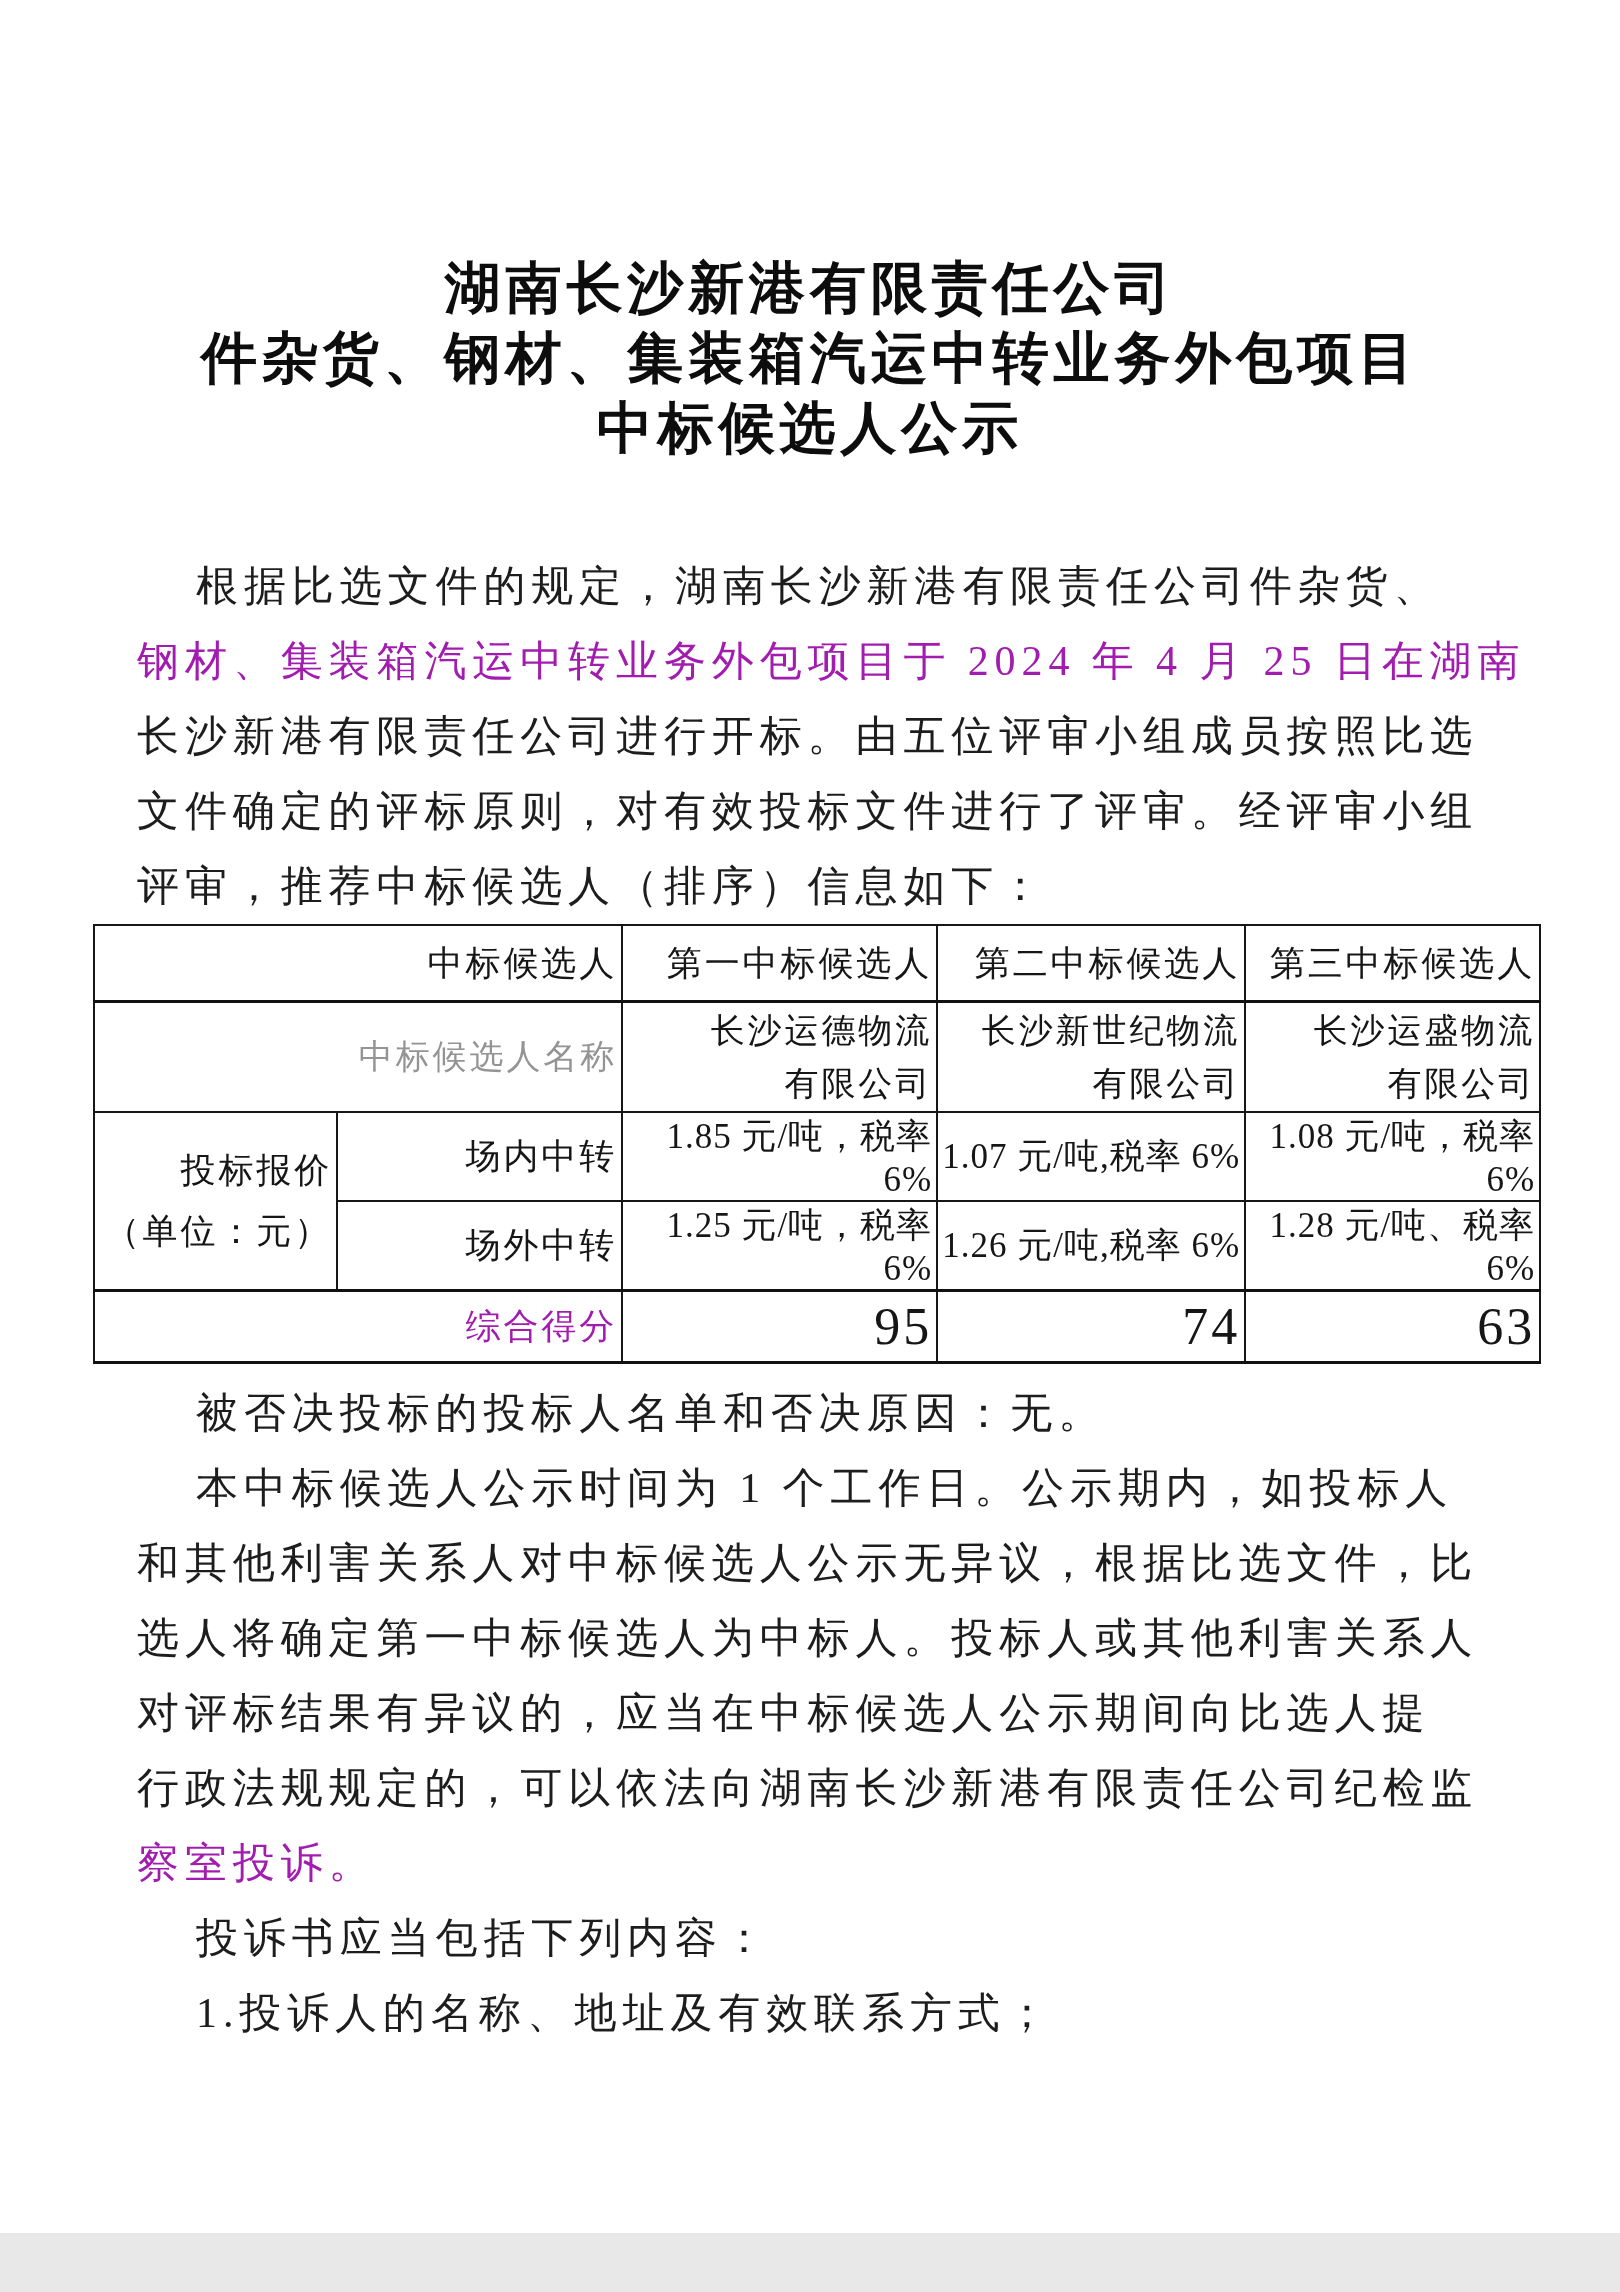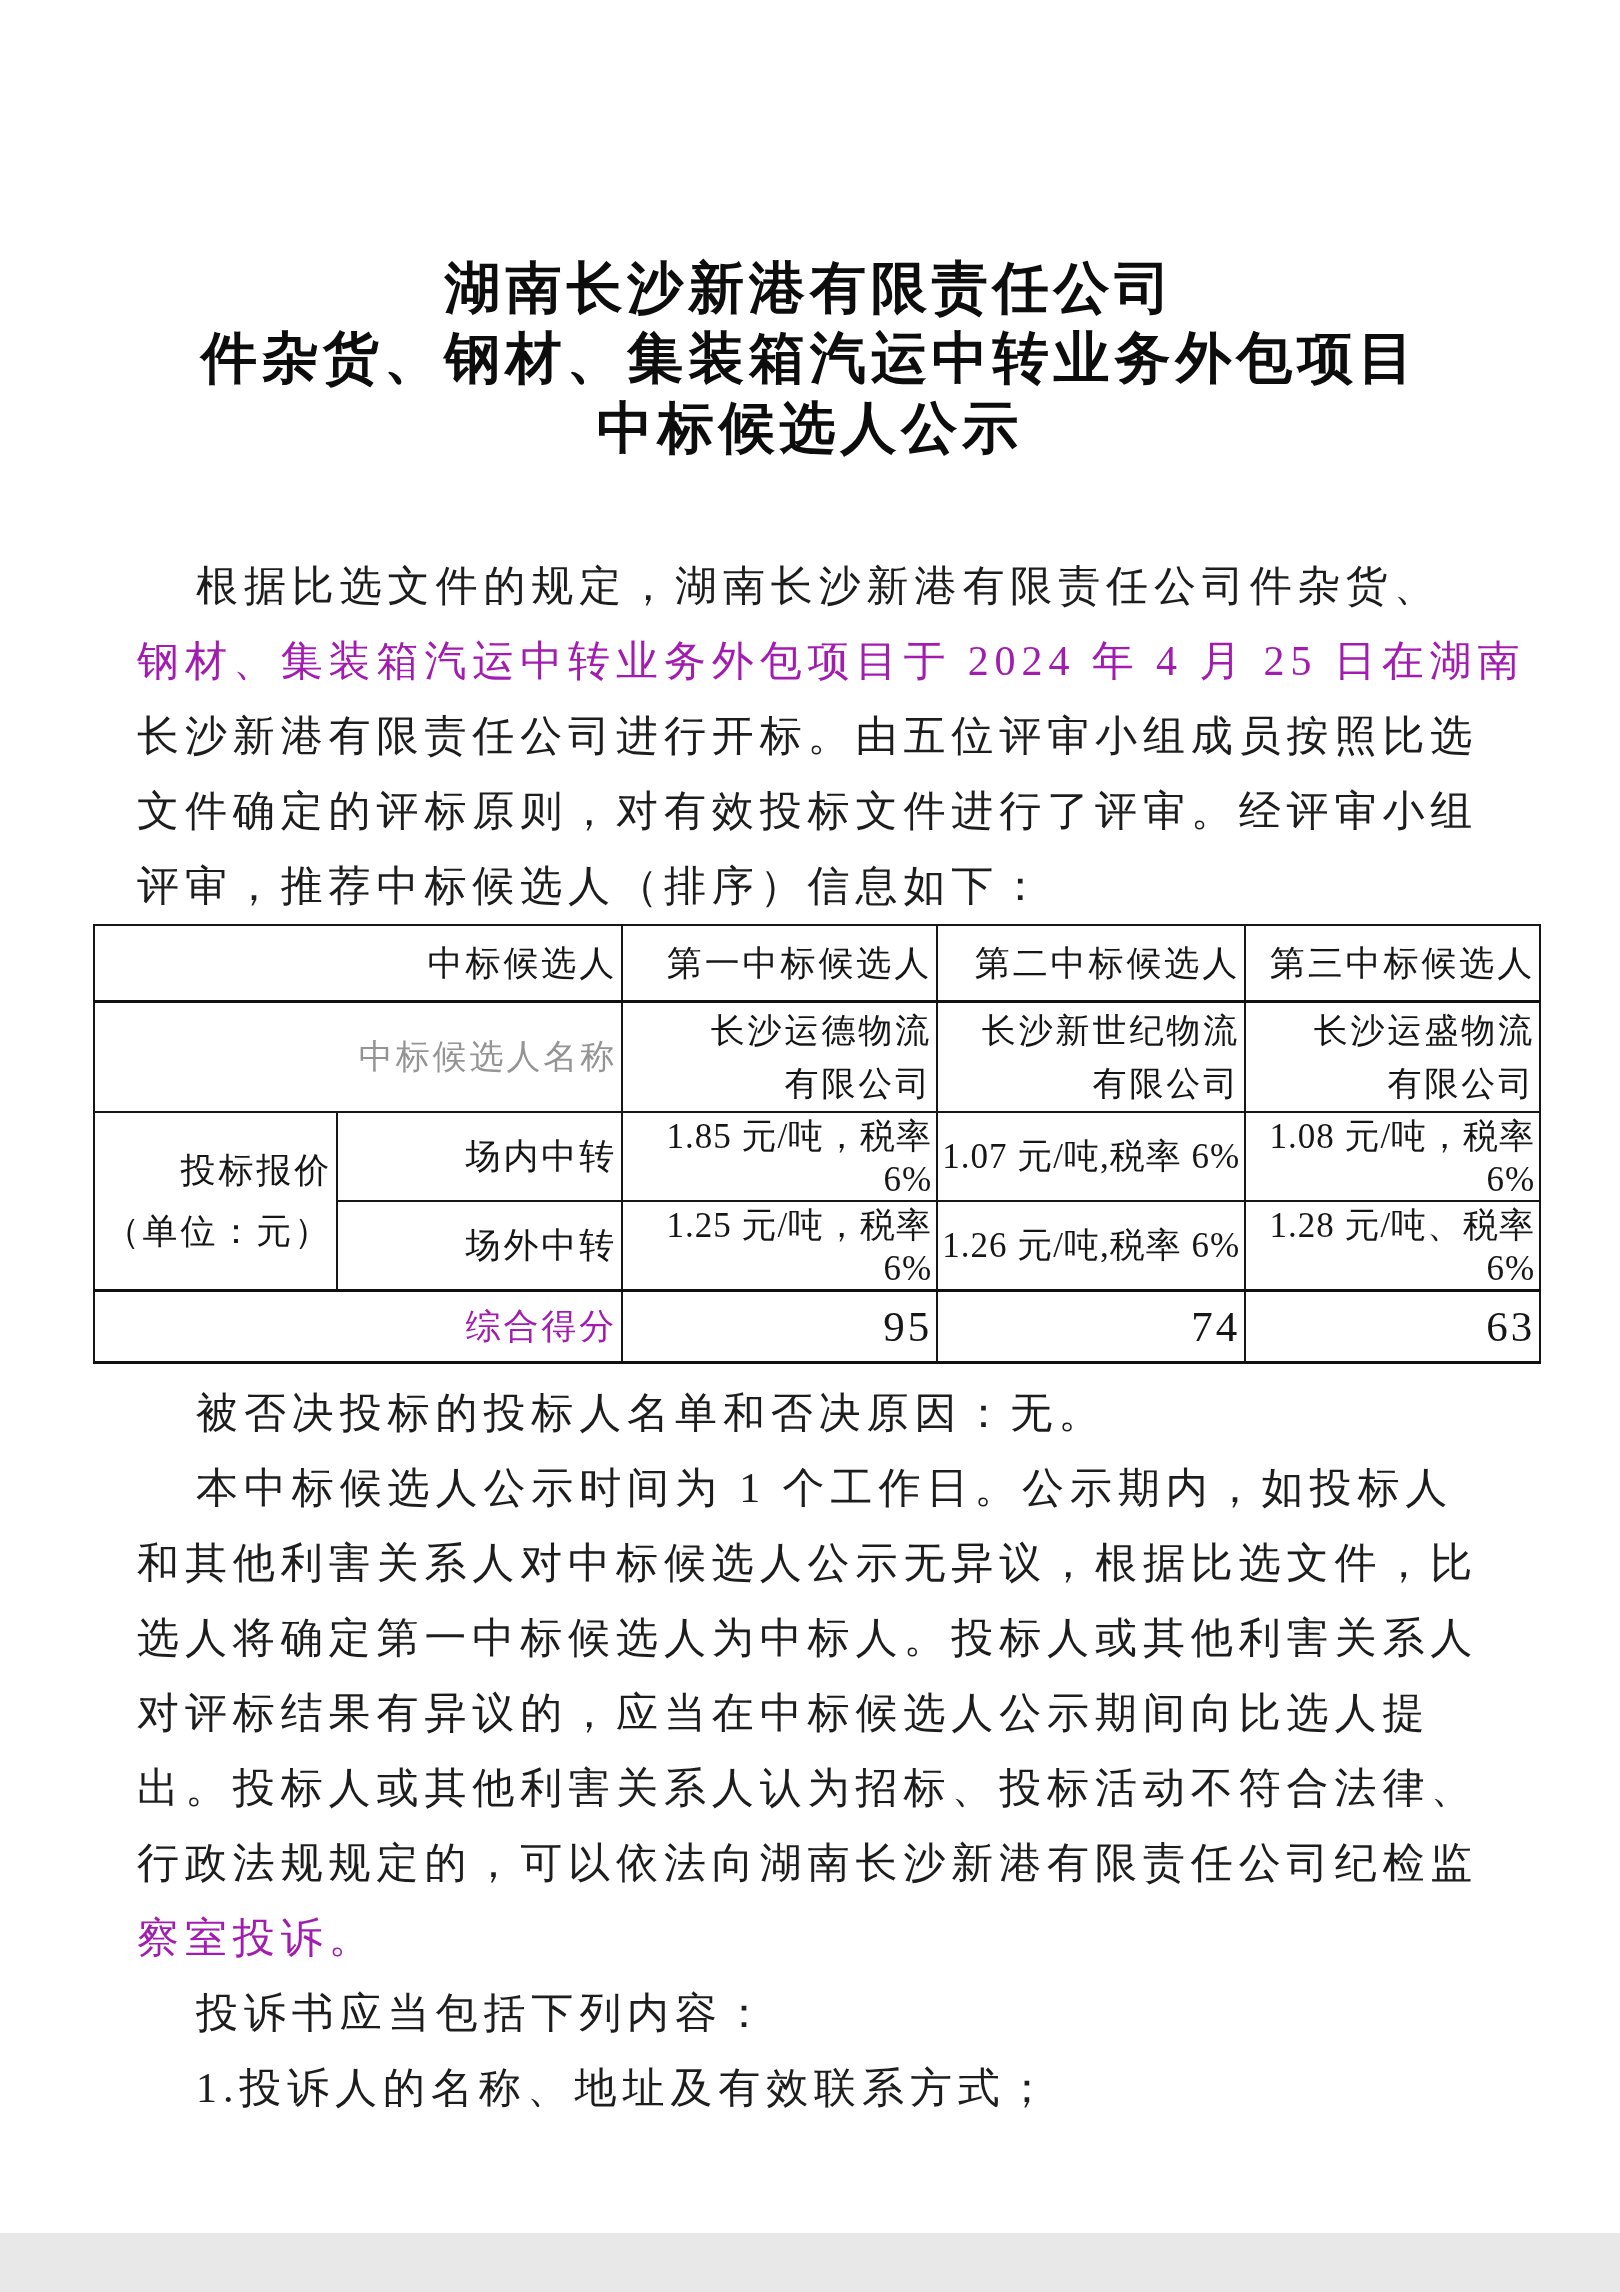--- a/index.html
+++ b/index.html
@@ -42,21 +42,21 @@
   }
   .th-row td{height:74px;font-size:35px;}
   .name-row td{height:108px;font-size:34px;border-top:3.9px solid #111;}
   .name-cell div{line-height:53px;}
   .faint{color:#949494;}
   .price-row td{height:56px;font-size:35px;}
   .price-row .price-val{letter-spacing:1px;}
   .rowspan-label div{line-height:61px;font-size:35px;}
   .score-row td{height:69px;border-top:3.9px solid #111;border-bottom:3.9px solid #111;}
   .score-label{font-size:35px;color:#a21caf;}
-  .score-val{font-size:43px;letter-spacing:1px;margin-left:12px;}
+  .score-val{font-size:52px;letter-spacing:1px;margin-left:12px;}
 </style>
 </head>
 <body>
 
 <div class="page">
 
   <div class="title-block">
     <div class="title-line">湖南长沙新港有限责任公司</div>
     <div class="title-line">件杂货、钢材、集装箱汽运中转业务外包项目</div>
     <div class="title-line">中标候选人公示</div>
@@ -124,21 +124,20 @@
       </tr>
     </tbody>
   </table>
 
   <div class="body-block closing-block">
     <div class="line indent">被否决投标的投标人名单和否决原因：无。</div>
     <div class="line indent">本中标候选人公示时间为 1 个工作日。公示期内，如投标人</div>
     <div class="line">和其他利害关系人对中标候选人公示无异议，根据比选文件，比</div>
     <div class="line">选人将确定第一中标候选人为中标人。投标人或其他利害关系人</div>
     <div class="line">对评标结果有异议的，应当在中标候选人公示期间向比选人提</div>
-    <div class="line">出。投标人或其他利害关系人认为招标、投标活动不符合法律、</div>
     <div class="line">行政法规规定的，可以依法向湖南长沙新港有限责任公司纪检监</div>
     <div class="line light">察室投诉。</div>
     <div class="line indent">投诉书应当包括下列内容：</div>
     <div class="line indent">1.投诉人的名称、地址及有效联系方式；</div>
   </div>
 
 </div>
 
 
 </body></html>

